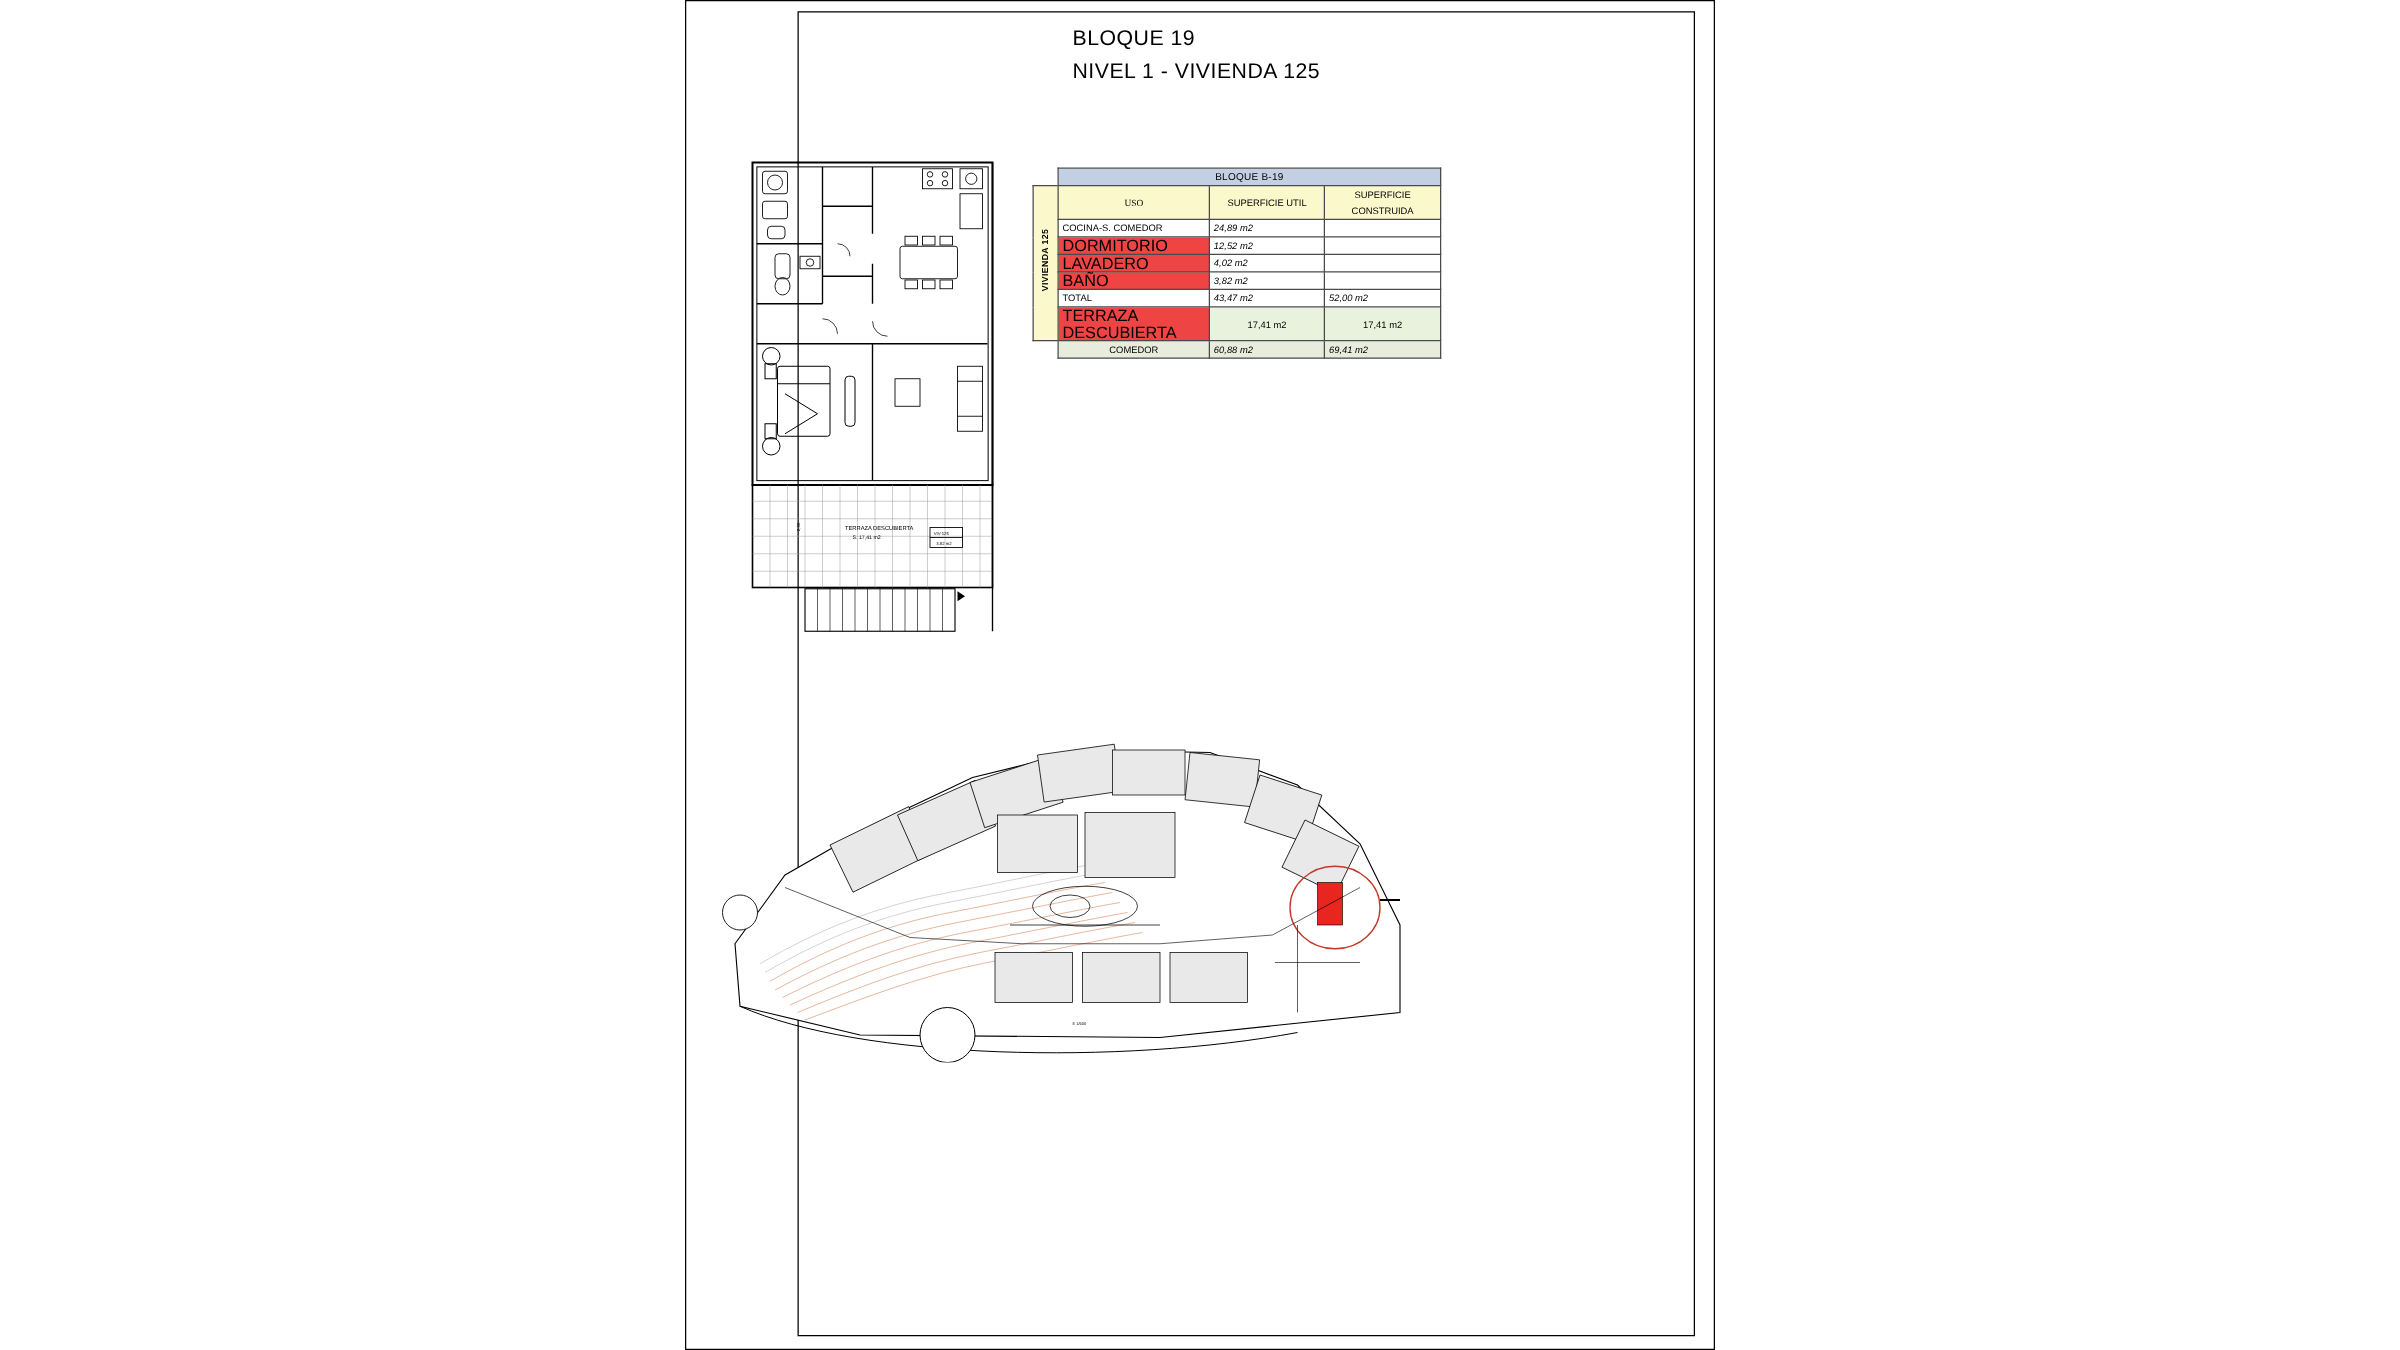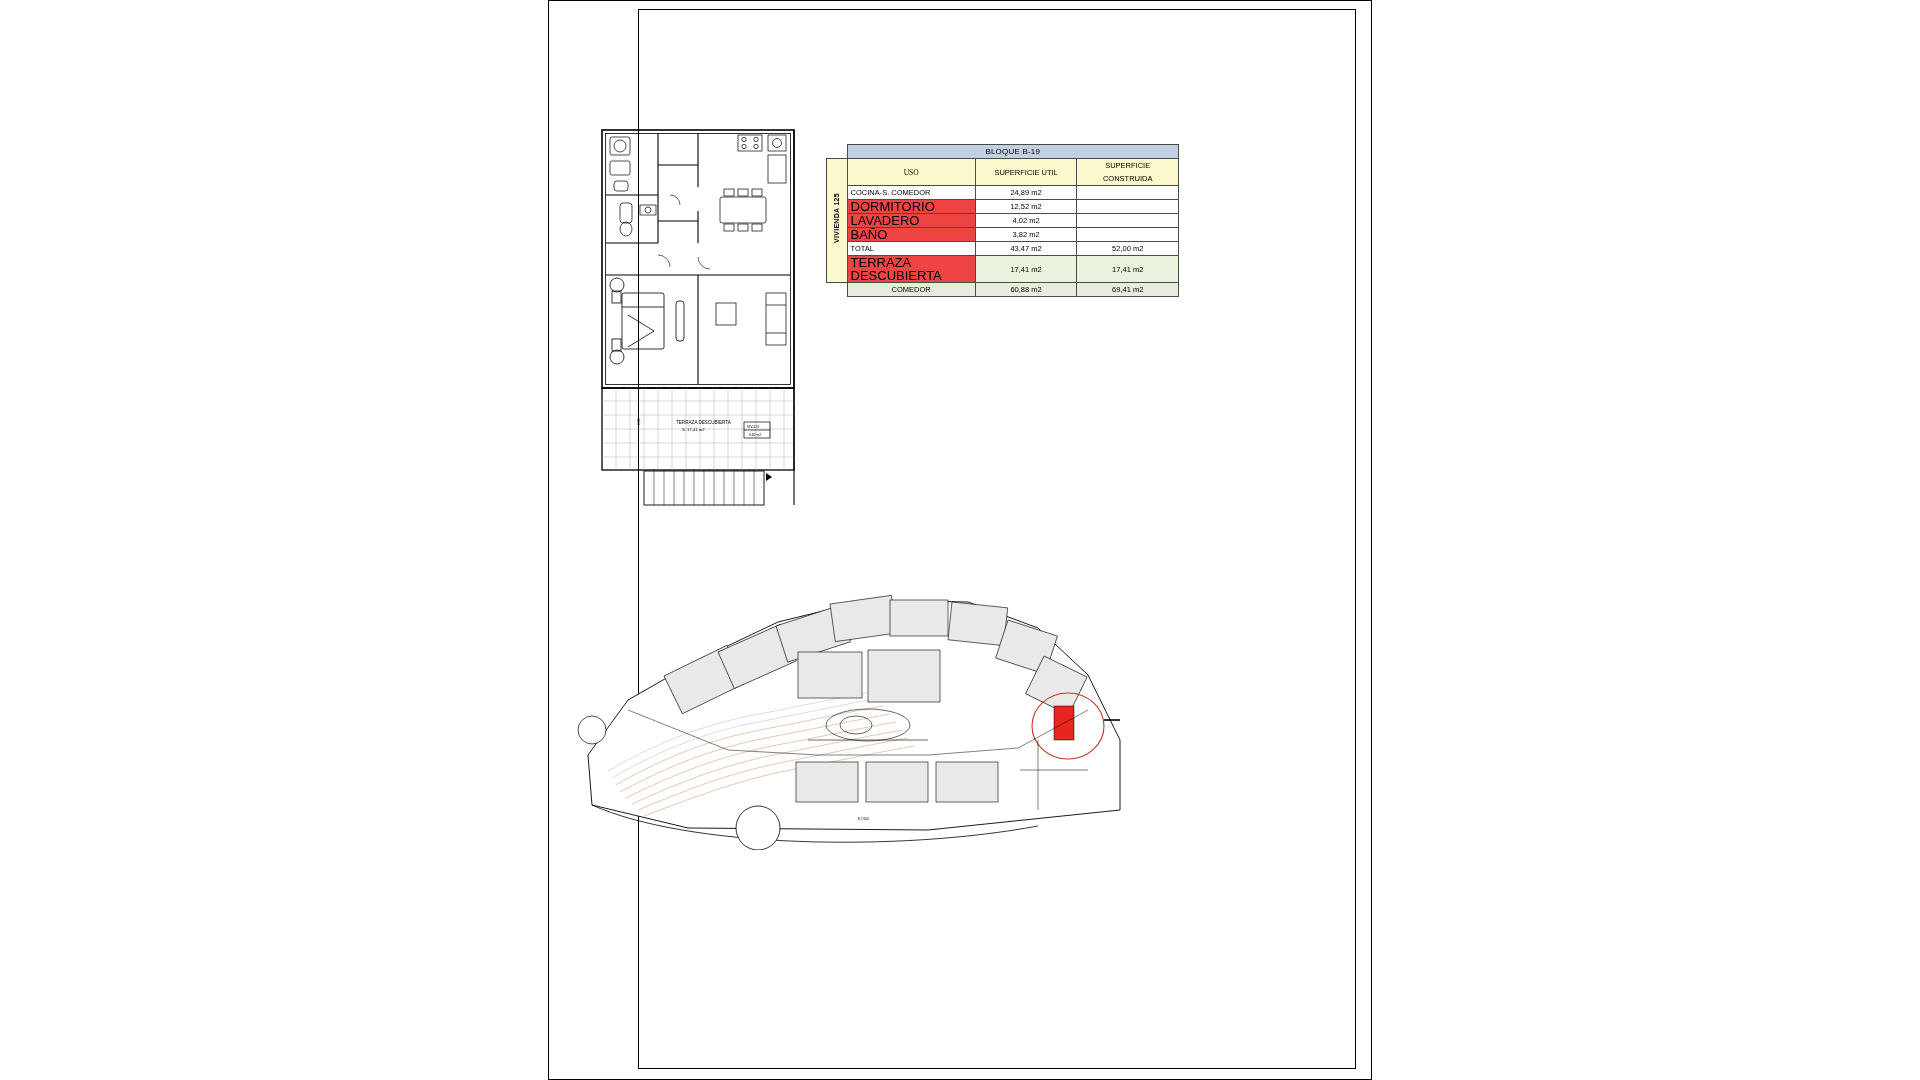--- a/index.html
+++ b/index.html
@@ -7,49 +7,53 @@
 
   #sheet{position:absolute;left:548px;top:0px;width:824px;height:1080px;background:#ffffff;}
   #sheet-border{position:absolute;left:0;top:0;width:824px;height:1080px;border:1px solid #000;box-sizing:border-box;}
   #inner-border{position:absolute;left:90px;top:9px;width:718px;height:1060px;border:1px solid #000;box-sizing:border-box;background:#fff;}
 
   
   #title-block{position:absolute;left:310px;top:18px;width:260px;}
   #title-block .t{font-size:17px;letter-spacing:.4px;color:#000;line-height:26px;white-space:nowrap;}
 
   
-  #area-table{position:absolute;left:278px;top:144px;width:353px;border-collapse:collapse;font-size:8px;color:#000;}
+  #area-table{position:absolute;left:278px;top:134px;width:327px;border-collapse:collapse;font-size:8px;color:#000;}
   #area-table td,#area-table th{border:1px solid #4a4a4a;padding:0 3px;height:13px;line-height:13px;font-weight:normal;vertical-align:middle;}
   .hdr-blue{background:#c3cfe2;text-align:center;font-weight:bold;font-size:8px;letter-spacing:.2px;}
   .hdr-yellow{background:#fbf8cc;text-align:center;font-weight:bold;font-size:7.5px;}
   .rot-cell{background:#fbf8cc;width:12px;text-align:center;padding:0;}
   .rot-inner{writing-mode:vertical-rl;transform:rotate(180deg);font-size:7px;font-weight:bold;letter-spacing:.3px;white-space:nowrap;display:inline-block;}
   .uso{background:#ffffff;text-align:left;font-size:7.5px;font-weight:bold;}
   .uso-green{background:#ef4444;text-align:left;font-size:13px;font-weight:bold;}
-  .num{background:#ffffff;text-align:center;font-size:7.5px;padding-right:14px;}
+  .num{background:#ffffff;text-align:left;font-size:7.5px;padding-right:14px;font-style:italic;}
   .num-green{background:#e9f2dd;text-align:center;font-size:7.5px;padding-right:14px;}
   .tot-row td{background:#e7ecdc;font-weight:bold;}
   .tot-label{text-align:center;font-size:7.5px;}
   .blank{background:#ffffff;}
 
   
   #plan{position:absolute;left:50px;top:125px;width:200px;height:390px;}
   #plan svg{display:block;}
 
   
   #site{position:absolute;left:20px;top:580px;width:560px;height:270px;}
   #site svg{display:block;}
 </style>
 </head>
 <body>
 
 <div id="sheet">
   <div id="sheet-border"></div>
   <div id="inner-border"></div>
 
+  <div id="title-block">
+    <div class="t">BLOQUE 19</div>
+    <div class="t">NIVEL 1 - VIVIENDA 125</div>
+  </div>
 
   <table id="area-table">
     <tbody>
         <tr>
       <td class="blank" style="border:none;background:transparent;"></td>
       <td class="hdr-blue" colspan="3">BLOQUE B-19</td>
     </tr>
     <tr>
       <td class="rot-cell" rowspan="7">
         <span class="rot-inner">VIVIENDA 125</span>

